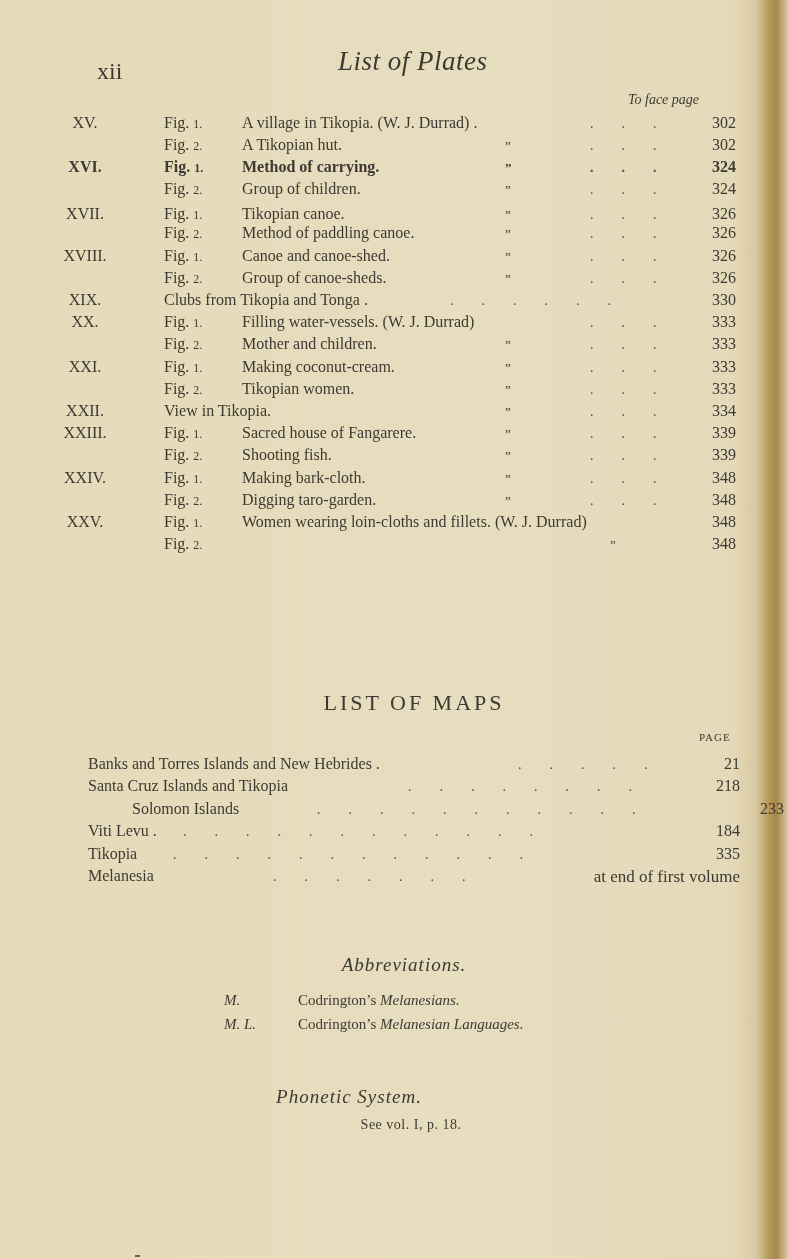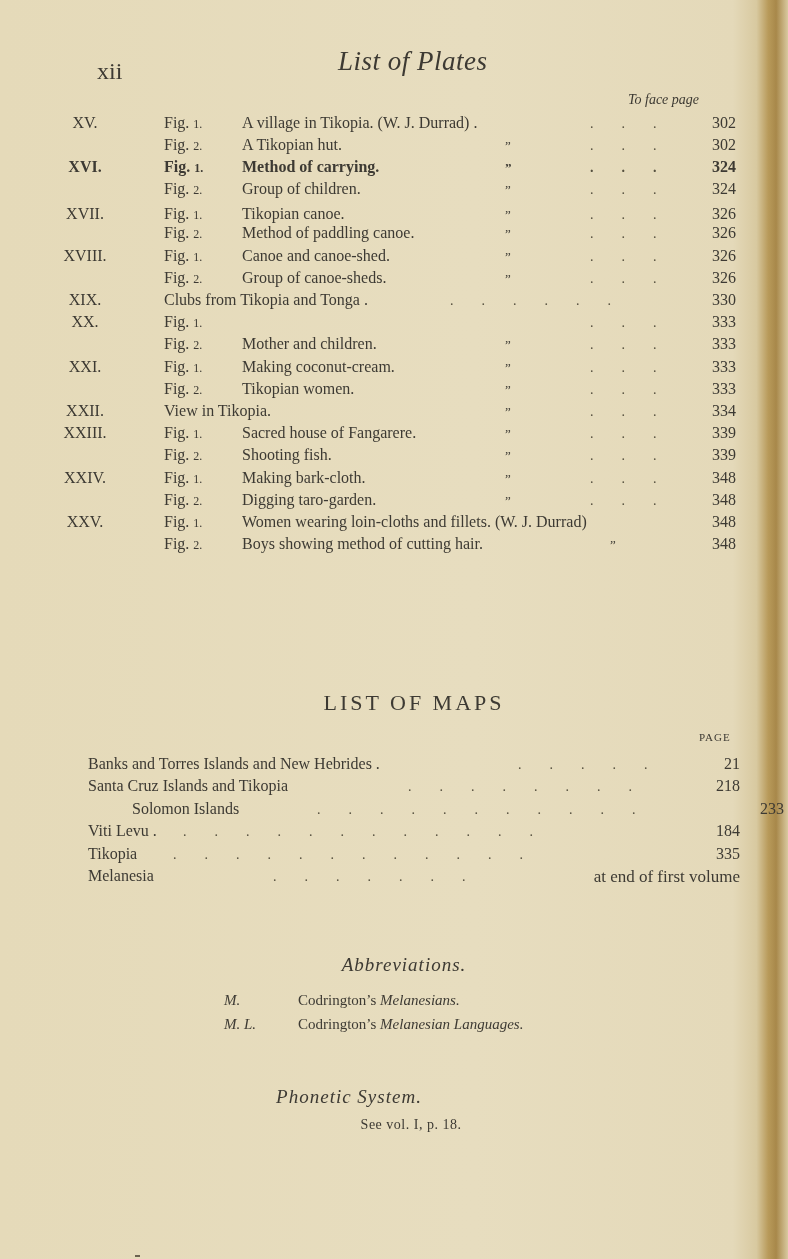--- a/index.html
+++ b/index.html
@@ -121,20 +121,21 @@
         </div>
         <div class="plate-row" style="top: 199px;">
           <span class="plate-no" style="left: -20px; width: 180px; text-align: center; padding-left: 30px; box-sizing: border-box;">XIX.</span>
           <span class="caption" style="left: 164px;">Clubs from Tikopia and Tonga .</span>
           <span class="leaders" style="left: 450px; top: 2px;">.        .        .        .        .        .</span>
           <span class="pg">330</span>
         </div>
         <div class="plate-row" style="top: 221px;">
           <span class="plate-no" style="left: -20px; width: 180px; text-align: center; padding-left: 30px; box-sizing: border-box;">XX.</span>
           <span class="fig"><span>Fig.</span> <span class="num">1.</span></span>
+          <span class="caption" style="left: 242px;">Filling water-vessels.  (W. J. Durrad)</span>
           <span class="leaders" style="left: 590px; top: 2px;">.        .        .</span>
           <span class="pg">333</span>
         </div>
         <div class="plate-row" style="top: 243px;">
           <span class="fig"><span>Fig.</span> <span class="num">2.</span></span>
           <span class="caption" style="left: 242px;">Mother and children.</span>
           <span class="ditto" style="left: 505px; top: 2px;">”</span>
           <span class="leaders" style="left: 590px; top: 2px;">.        .        .</span>
           <span class="pg">333</span>
         </div>
@@ -191,21 +192,20 @@
           <span class="pg">348</span>
         </div>
         <div class="plate-row" style="top: 421px;">
           <span class="plate-no" style="left: -20px; width: 180px; text-align: center; padding-left: 30px; box-sizing: border-box;">XXV.</span>
           <span class="fig"><span>Fig.</span> <span class="num">1.</span></span>
           <span class="caption" style="left: 242px;">Women wearing loin-cloths and fillets.  (W. J. Durrad)</span>
           <span class="pg">348</span>
         </div>
         <div class="plate-row" style="top: 443px;">
           <span class="fig"><span>Fig.</span> <span class="num">2.</span></span>
-          <span class="caption" style="left: 242px;">Boys showing method of cutting hair.</span>
           <span class="ditto" style="left: 610px; top: 2px;">”</span>
           <span class="pg">348</span>
         </div>
       </div>
   </div>
 
   <div class="maps-title">LIST OF MAPS</div>
   <div class="maps-page-label">PAGE</div>
   <div id="map-rows">
       <div class="map-row" style="top: 755px;">

